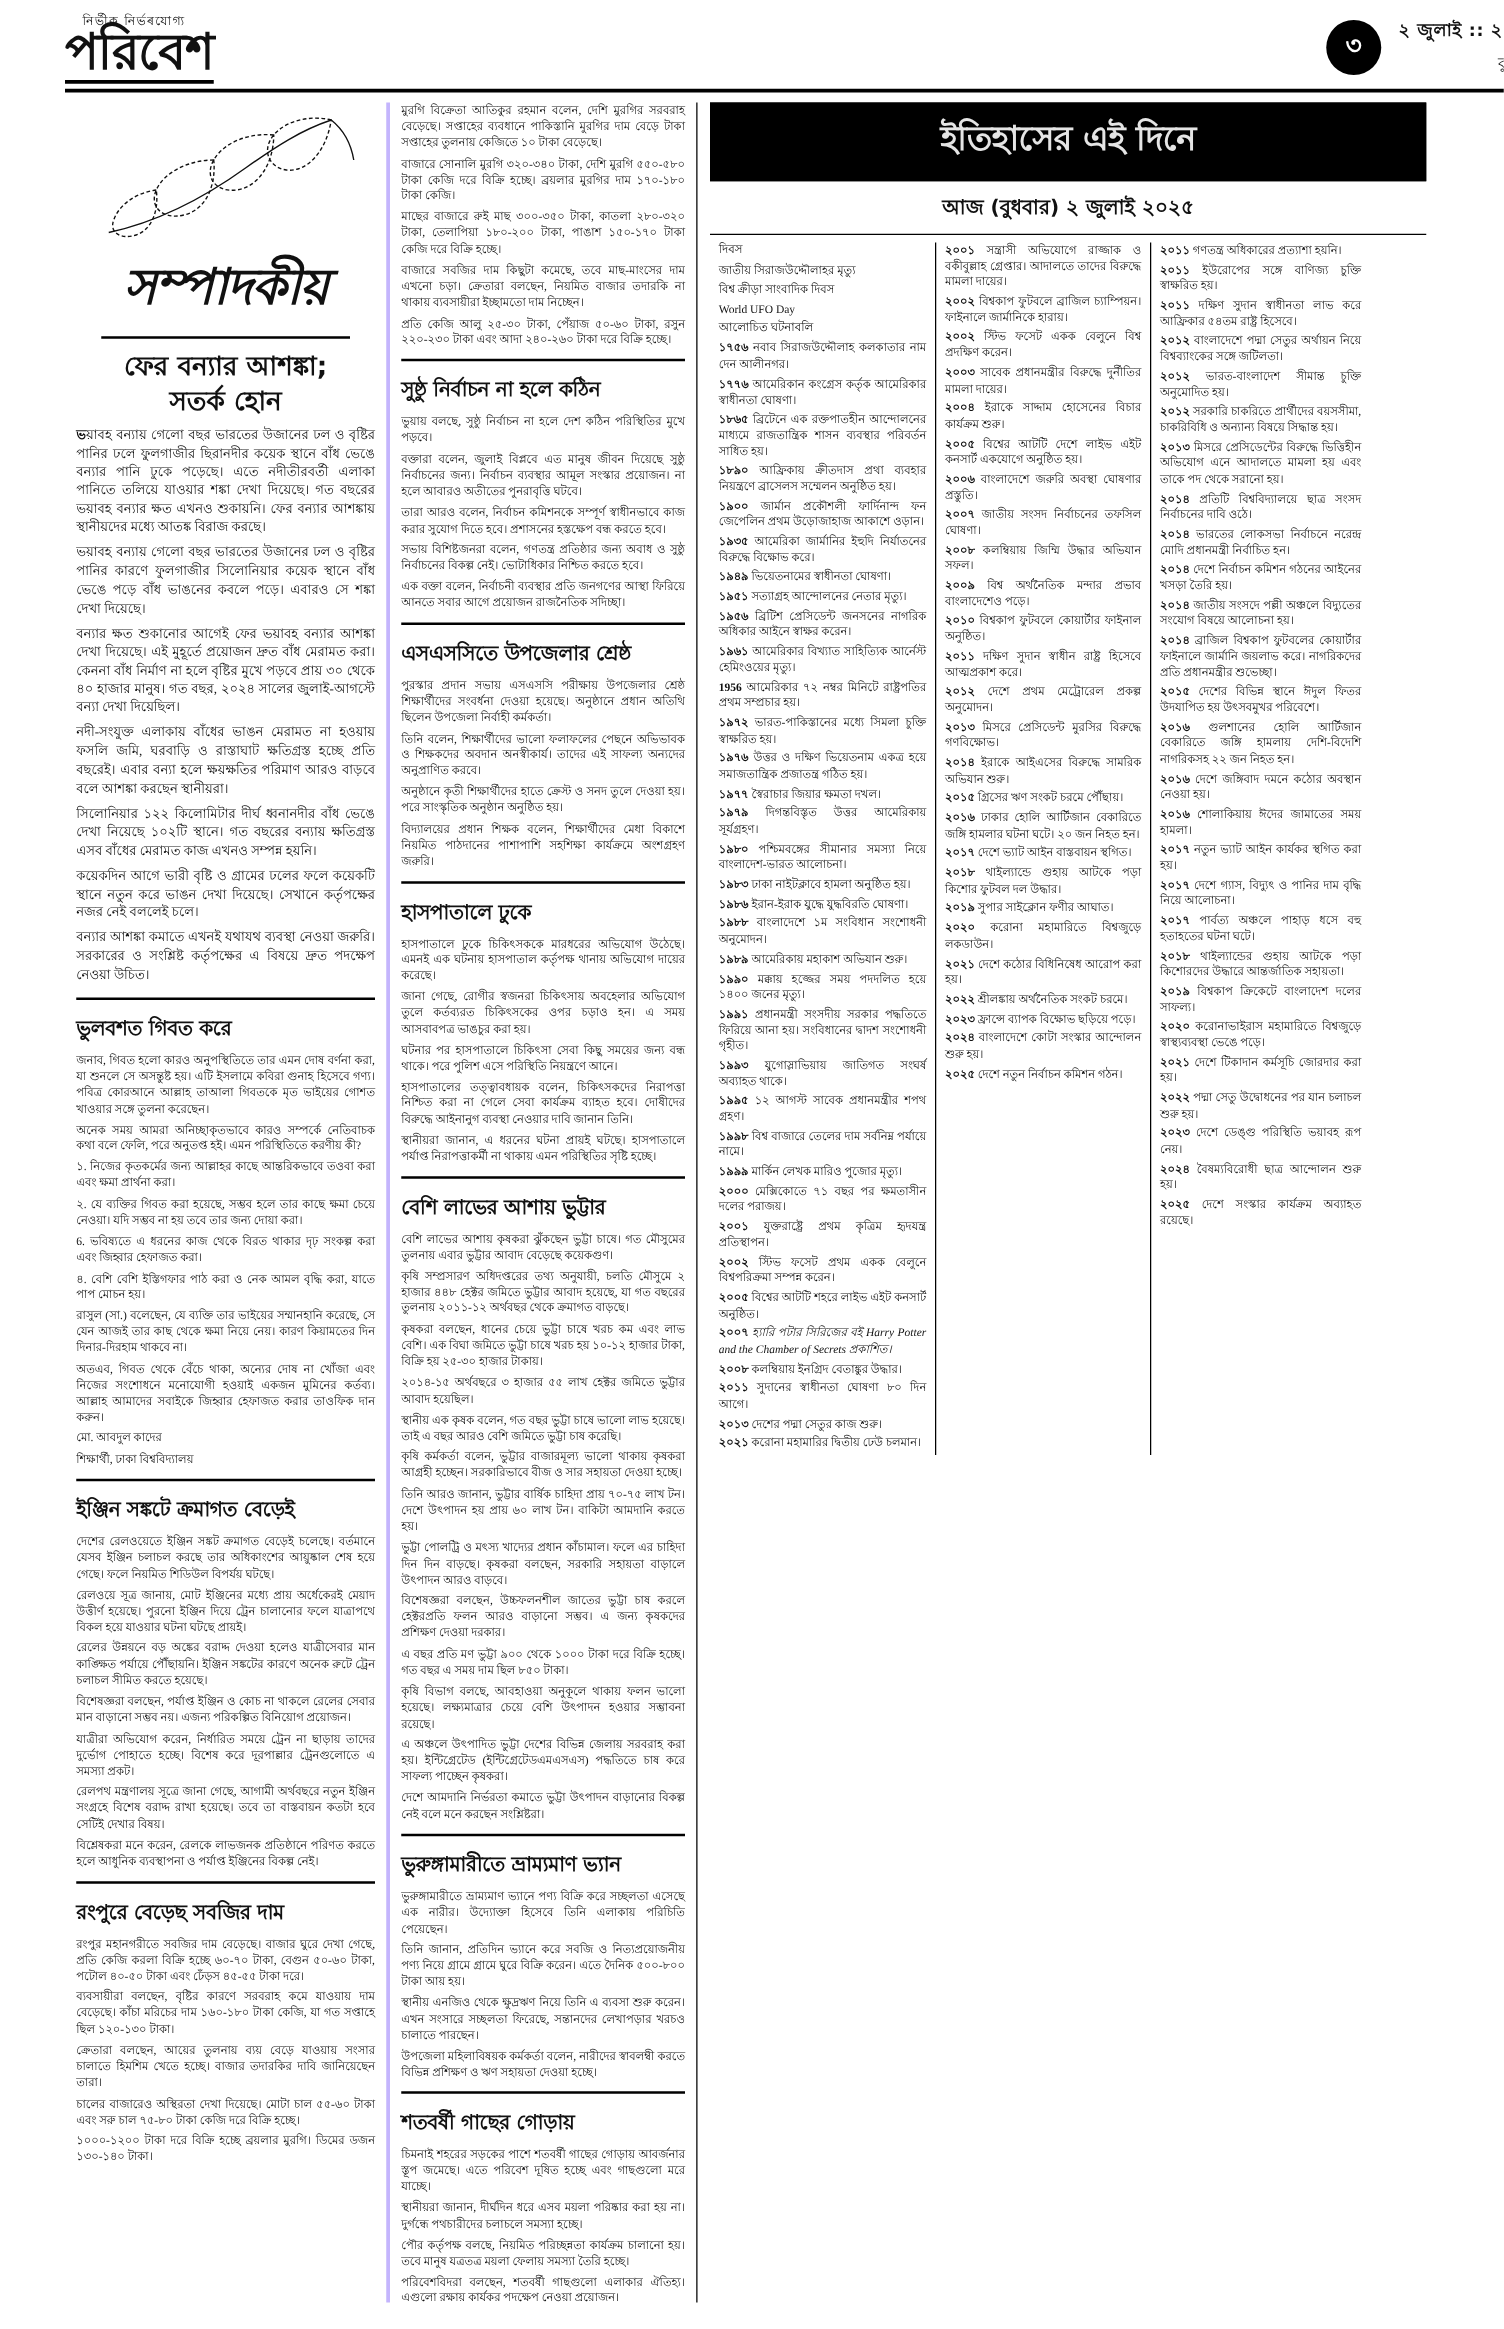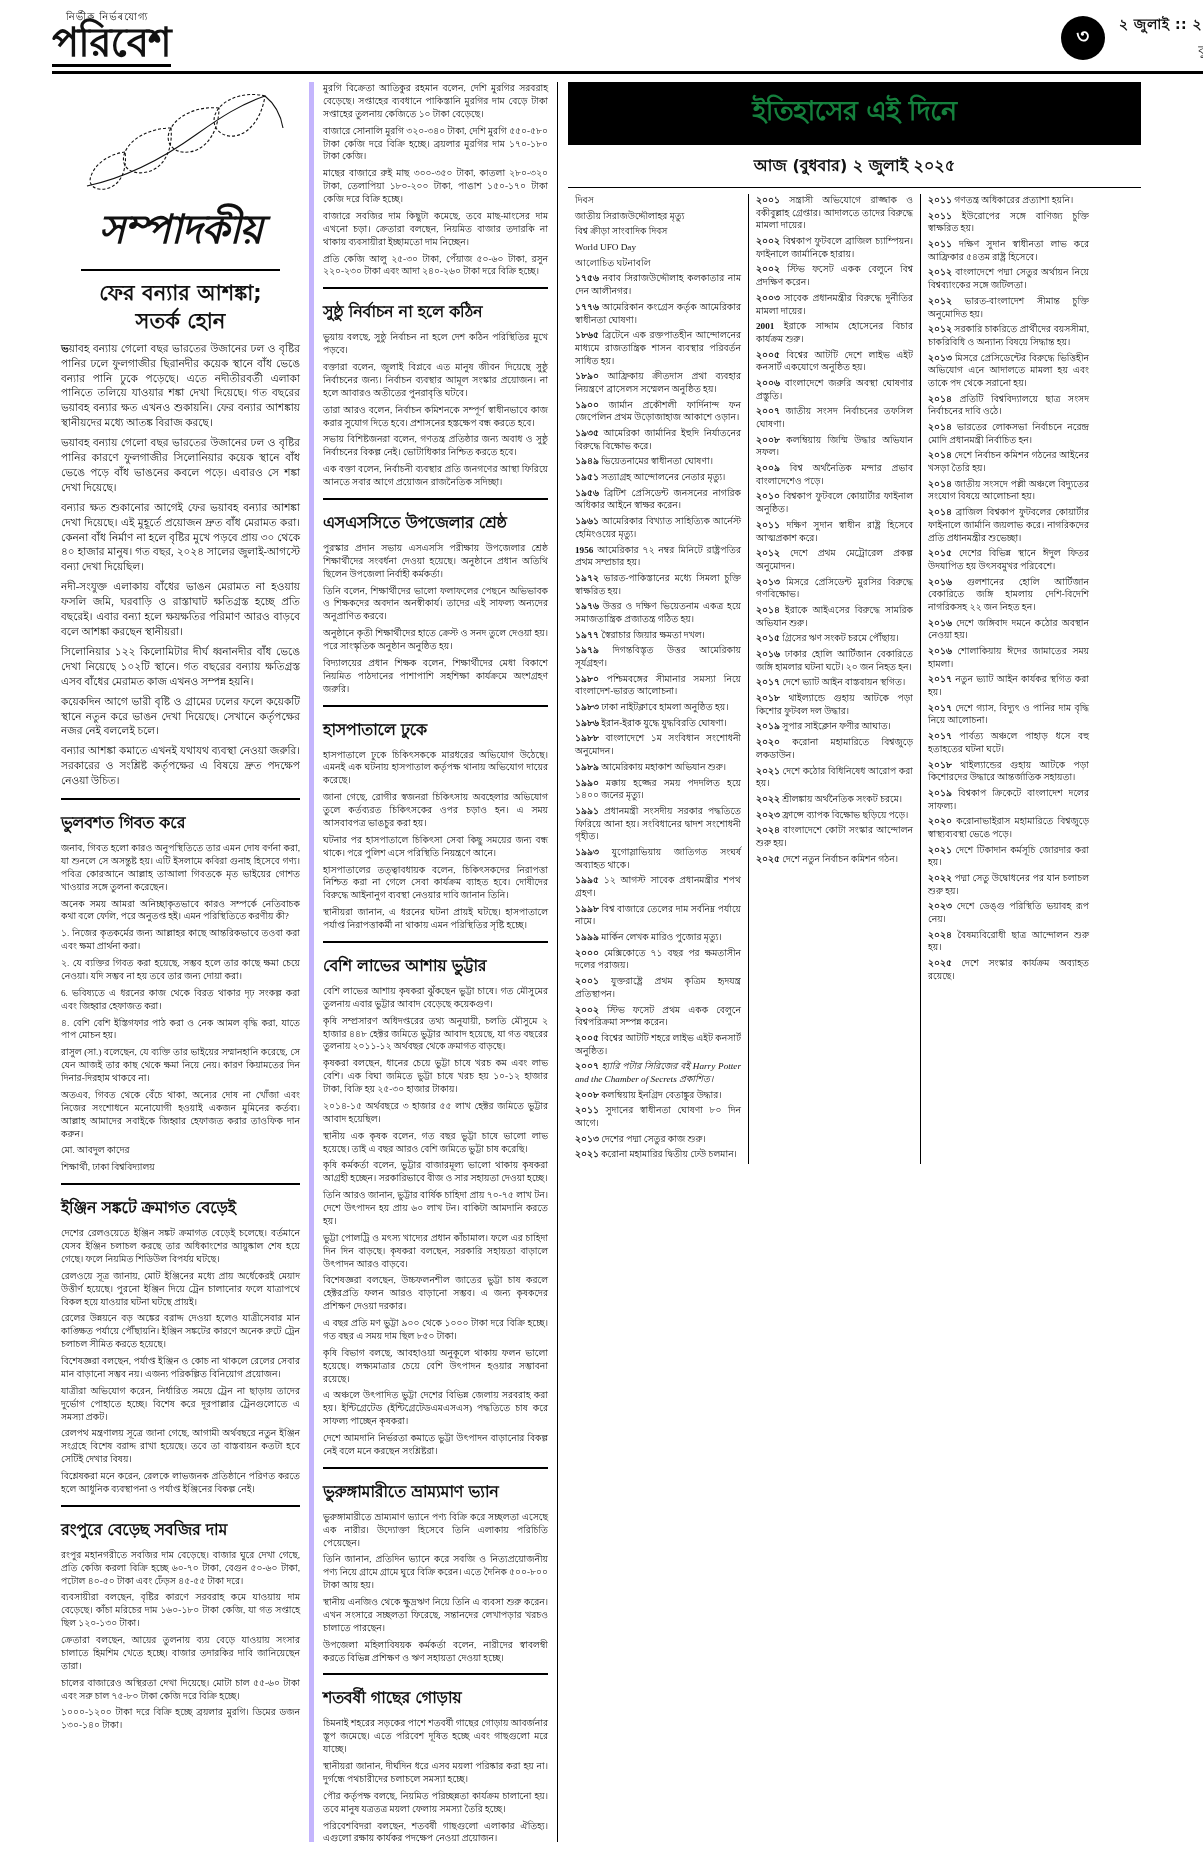--- a/index.html
+++ b/index.html
@@ -80,21 +80,21 @@
   .content {
     display: flex;
     gap: 0;
     margin-top: 8px;
     height: 1760px;
   }
   .col {
     padding: 0 9px;
     position: relative;
   }
-  .col + .col { border-left: 5px solid #c4b5fd; }
+  .col + .col { border-left: 3px solid #c4b5fd; }
   .c1 { width: 257px; }
   .c2 { width: 248px; }
   .rule-thick { border-top: 2px solid #000; margin: 9px 0 7px 0; }
 
   
   .leaf-art {
     height: 120px;
     position: relative;
     margin-bottom: 2px;
   }
@@ -143,21 +143,21 @@
     font-size: 9.2px;
     line-height: 1.4;
     text-align: justify;
     margin: 0 0 4px 0;
     word-break: break-word;
   }
 
   
   .hist-banner {
     background: #000;
-    color: #15803d;
+    color: #e5e5e5;
     text-align: center;
     font-family: "DejaVu Sans", sans-serif;
     font-weight: bold;
     font-size: 27px;
     padding: 6px 0 8px 0;
     letter-spacing: -.5px;
     border: 2px solid #000;
   }
   .hist-sub {
     text-align: center;
@@ -383,21 +383,21 @@
           <div class="hist-item"><span class="yr">২০১১</span> <span>সুদানের স্বাধীনতা ঘোষণা ৮০ দিন আগে।</span></div>
           <div class="hist-item"><span class="yr">২০১৩</span> <span>দেশের পদ্মা সেতুর কাজ শুরু।</span></div>
           <div class="hist-item"><span class="yr">২০২১</span> <span>করোনা মহামারির দ্বিতীয় ঢেউ চলমান।</span></div>
         </div>
 
         <div class="hist-col hc2">
           <div class="hist-item"><span class="yr">২০০১</span> <span>সন্ত্রাসী অভিযোগে রাজ্জাক ও বকীবুল্লাহ গ্রেপ্তার। আদালতে তাদের বিরুদ্ধে মামলা দায়ের।</span></div>
           <div class="hist-item"><span class="yr">২০০২</span> <span>বিশ্বকাপ ফুটবলে ব্রাজিল চ্যাম্পিয়ন। ফাইনালে জার্মানিকে হারায়।</span></div>
           <div class="hist-item"><span class="yr">২০০২</span> <span>স্টিভ ফসেট একক বেলুনে বিশ্ব প্রদক্ষিণ করেন।</span></div>
           <div class="hist-item"><span class="yr">২০০৩</span> <span>সাবেক প্রধানমন্ত্রীর বিরুদ্ধে দুর্নীতির মামলা দায়ের।</span></div>
-          <div class="hist-item"><span class="yr">2001</span> <span>ইরাকে সাদ্দাম হোসেনের বিচার কার্যক্রম শুরু।</span></div>
+          <div class="hist-item"><span class="yr">২০০৪</span> <span>ইরাকে সাদ্দাম হোসেনের বিচার কার্যক্রম শুরু।</span></div>
           <div class="hist-item"><span class="yr">২০০৫</span> <span>বিশ্বের আটটি দেশে লাইভ এইট কনসার্ট একযোগে অনুষ্ঠিত হয়।</span></div>
           <div class="hist-item"><span class="yr">২০০৬</span> <span>বাংলাদেশে জরুরি অবস্থা ঘোষণার প্রস্তুতি।</span></div>
           <div class="hist-item"><span class="yr">২০০৭</span> <span>জাতীয় সংসদ নির্বাচনের তফসিল ঘোষণা।</span></div>
           <div class="hist-item"><span class="yr">২০০৮</span> <span>কলম্বিয়ায় জিম্মি উদ্ধার অভিযান সফল।</span></div>
           <div class="hist-item"><span class="yr">২০০৯</span> <span>বিশ্ব অর্থনৈতিক মন্দার প্রভাব বাংলাদেশেও পড়ে।</span></div>
           <div class="hist-item"><span class="yr">২০১০</span> <span>বিশ্বকাপ ফুটবলে কোয়ার্টার ফাইনাল অনুষ্ঠিত।</span></div>
           <div class="hist-item"><span class="yr">২০১১</span> <span>দক্ষিণ সুদান স্বাধীন রাষ্ট্র হিসেবে আত্মপ্রকাশ করে।</span></div>
           <div class="hist-item"><span class="yr">২০১২</span> <span>দেশে প্রথম মেট্রোরেল প্রকল্প অনুমোদন।</span></div>
           <div class="hist-item"><span class="yr">২০১৩</span> <span>মিসরে প্রেসিডেন্ট মুরসির বিরুদ্ধে গণবিক্ষোভ।</span></div>
           <div class="hist-item"><span class="yr">২০১৪</span> <span>ইরাকে আইএসের বিরুদ্ধে সামরিক অভিযান শুরু।</span></div>

